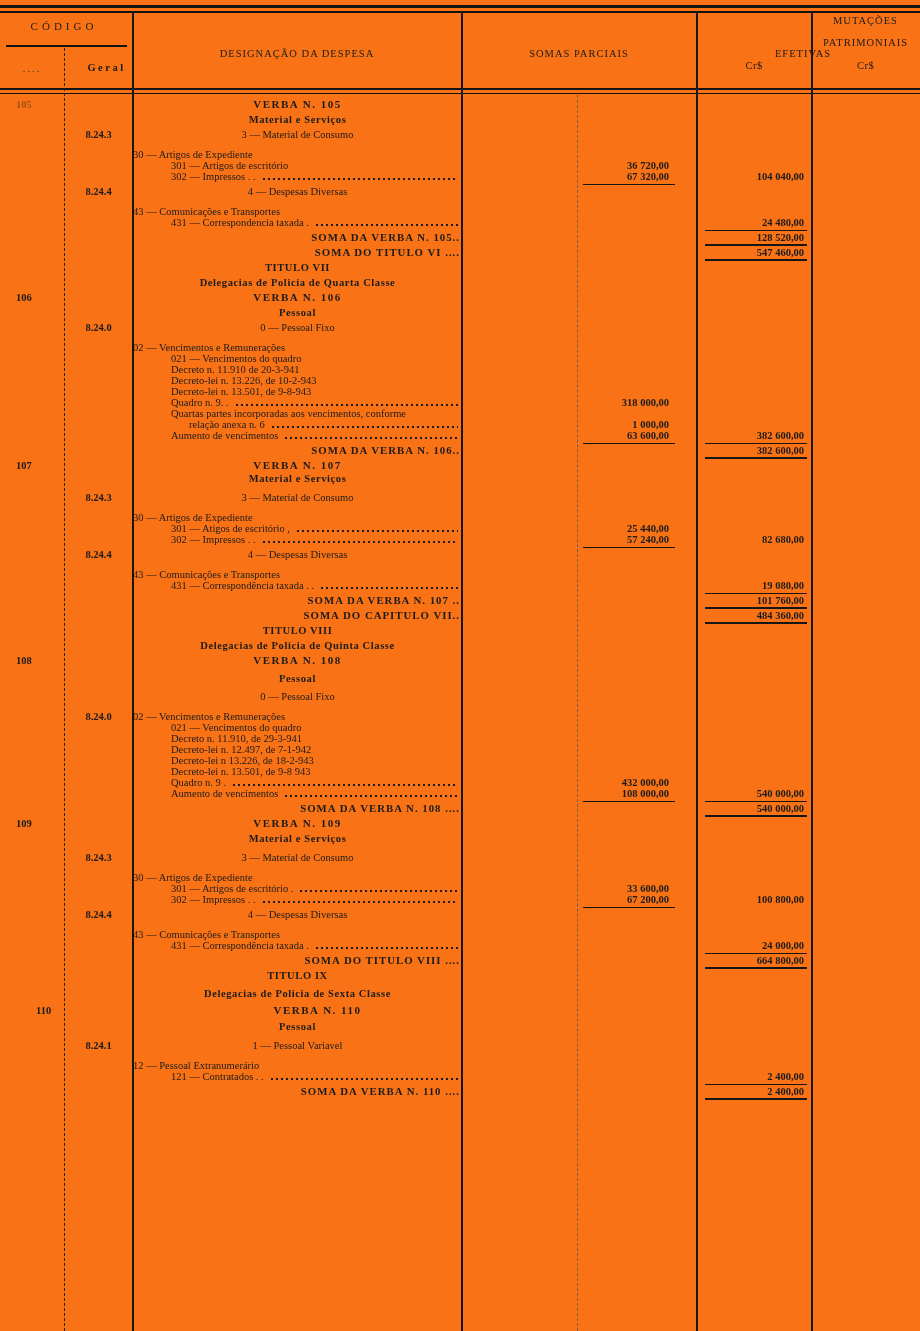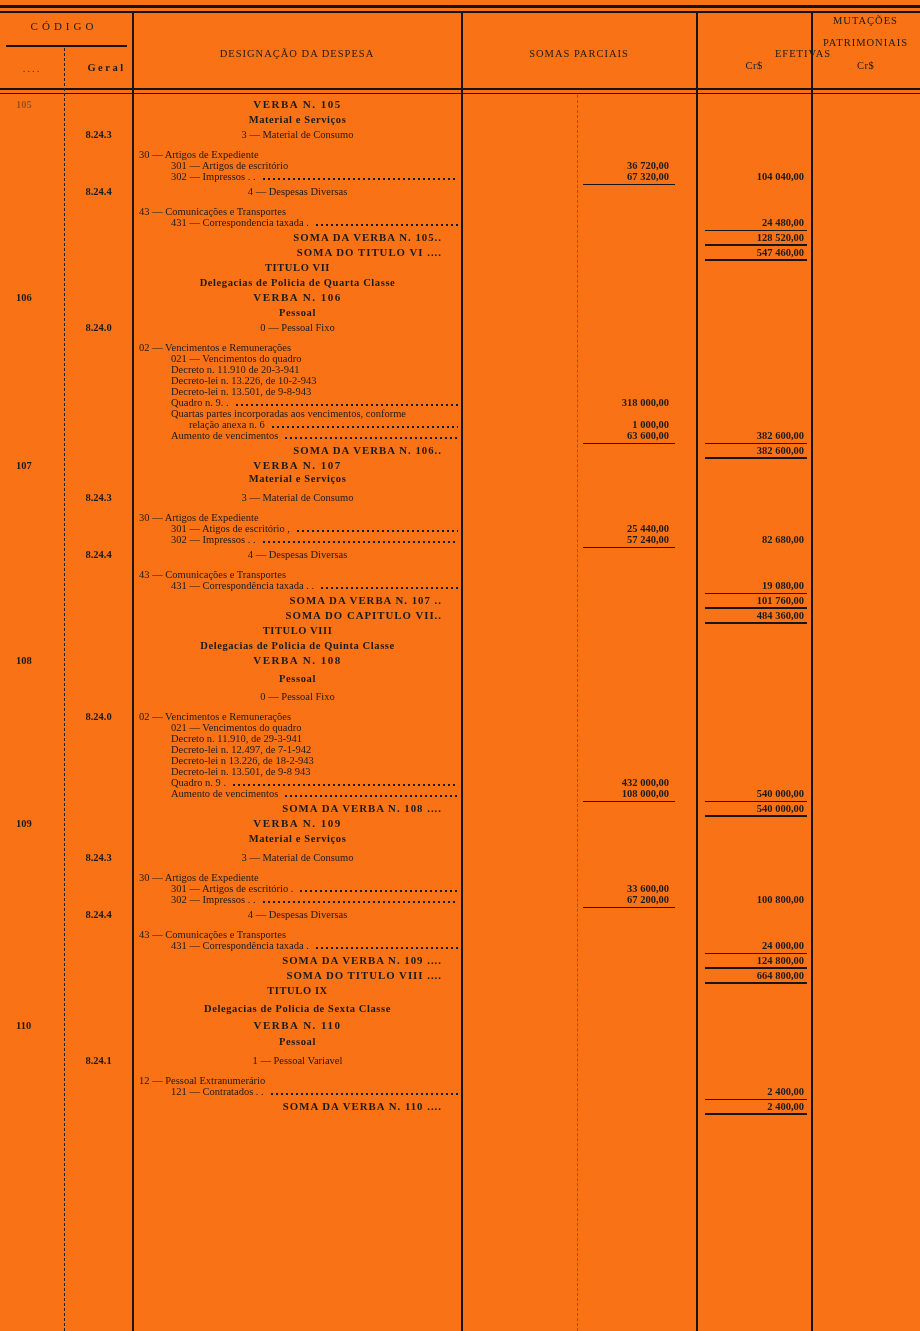--- a/index.html
+++ b/index.html
@@ -32,25 +32,25 @@
   .h-mut2{left:811px;width:109px;top:37px;}
   .h-mut3{left:811px;width:109px;top:60px;letter-spacing:.5px;}
   
   .tbody{position:absolute;left:0;right:0;top:95px;}
   .row{display:flex;height:11px;line-height:11px;font-size:10.5px;}
   .vh,.ch,.cn,.sum{margin-top:4px;}
   .it{margin-top:9px;}
   .c0{width:64px;box-sizing:border-box;padding-left:16px;font-weight:bold;}
   .c1{width:69px;box-sizing:border-box;text-align:center;font-weight:bold;}
   .c2{width:329px;box-sizing:border-box;position:relative;display:flex;align-items:flex-end;}
-  .it .c2{padding-left:6px;}
+  .it .c2{}
   .i1 .c2{padding-left:38px;}
   .i2 .c2{padding-left:56px;}
   .vh .c2,.ch .c2,.cn .c2{justify-content:center;}
-  .sum .c2{justify-content:flex-end;padding-right:20px;}
+  .sum .c2{justify-content:flex-end;padding-right:2px;}
   .vh .c2{font-weight:bold;letter-spacing:1.5px;font-size:11px;}
   .ch .c2{font-weight:bold;letter-spacing:.6px;}
   .sum .c2{font-weight:bold;letter-spacing:1px;font-size:10.8px;}
   .c3{width:235px;box-sizing:border-box;position:relative;text-align:right;padding-right:28px;font-weight:bold;}
   .c4{width:115px;box-sizing:border-box;position:relative;text-align:right;padding-right:8px;font-weight:bold;}
   .c5{flex:1;}
   .c3.rule::after{content:'';position:absolute;right:22px;bottom:-3px;width:92px;border-bottom:1.8px solid #161616;}
   .c4.rule::after{content:'';position:absolute;right:5px;bottom:-3px;width:102px;border-bottom:1.9px solid #161616;}
   .sum .c4.rule::after{border-bottom-width:2.3px;}
   .dots{flex:1;margin:0 4px 1px 6px;height:4px;
@@ -697,30 +697,20 @@
           <div class="dots"></div>
         </div>
         <div class="c3"></div>
         <div class="c4 rule">24 000,00</div>
         <div class="c5"></div>
       </div>
       <div class="row sum">
         <div class="c0"></div>
         <div class="c1"></div>
         <div class="c2">
-          <div class="txt">SOMA DA VERBA N. 109 ....</div>
-        </div>
-        <div class="c3"></div>
-        <div class="c4 rule">124 800,00</div>
-        <div class="c5"></div>
-      </div>
-      <div class="row sum">
-        <div class="c0"></div>
-        <div class="c1"></div>
-        <div class="c2">
           <div class="txt">SOMA DO TITULO VIII ....</div>
         </div>
         <div class="c3"></div>
         <div class="c4 rule">664 800,00</div>
         <div class="c5"></div>
       </div>
       <div class="row ch">
         <div class="c0"></div>
         <div class="c1"></div>
         <div class="c2">
@@ -733,21 +723,21 @@
       <div class="row ch" style="margin-top: 7px;">
         <div class="c0"></div>
         <div class="c1"></div>
         <div class="c2">
           <div class="txt">Delegacias de Policia de Sexta Classe</div>
         </div>
         <div class="c3"></div>
         <div class="c4"></div>
         <div class="c5"></div>
       </div>
-      <div class="row vh" style="margin-top: 6px;">
+      <div class="row vh" style="margin-top: 6px; padding-left: 20px;">
         <div class="c0">110</div>
         <div class="c1"></div>
         <div class="c2">
           <div class="txt">VERBA N. 110</div>
         </div>
         <div class="c3"></div>
         <div class="c4"></div>
         <div class="c5"></div>
       </div>
       <div class="row ch" style="margin-top: 5px;">

